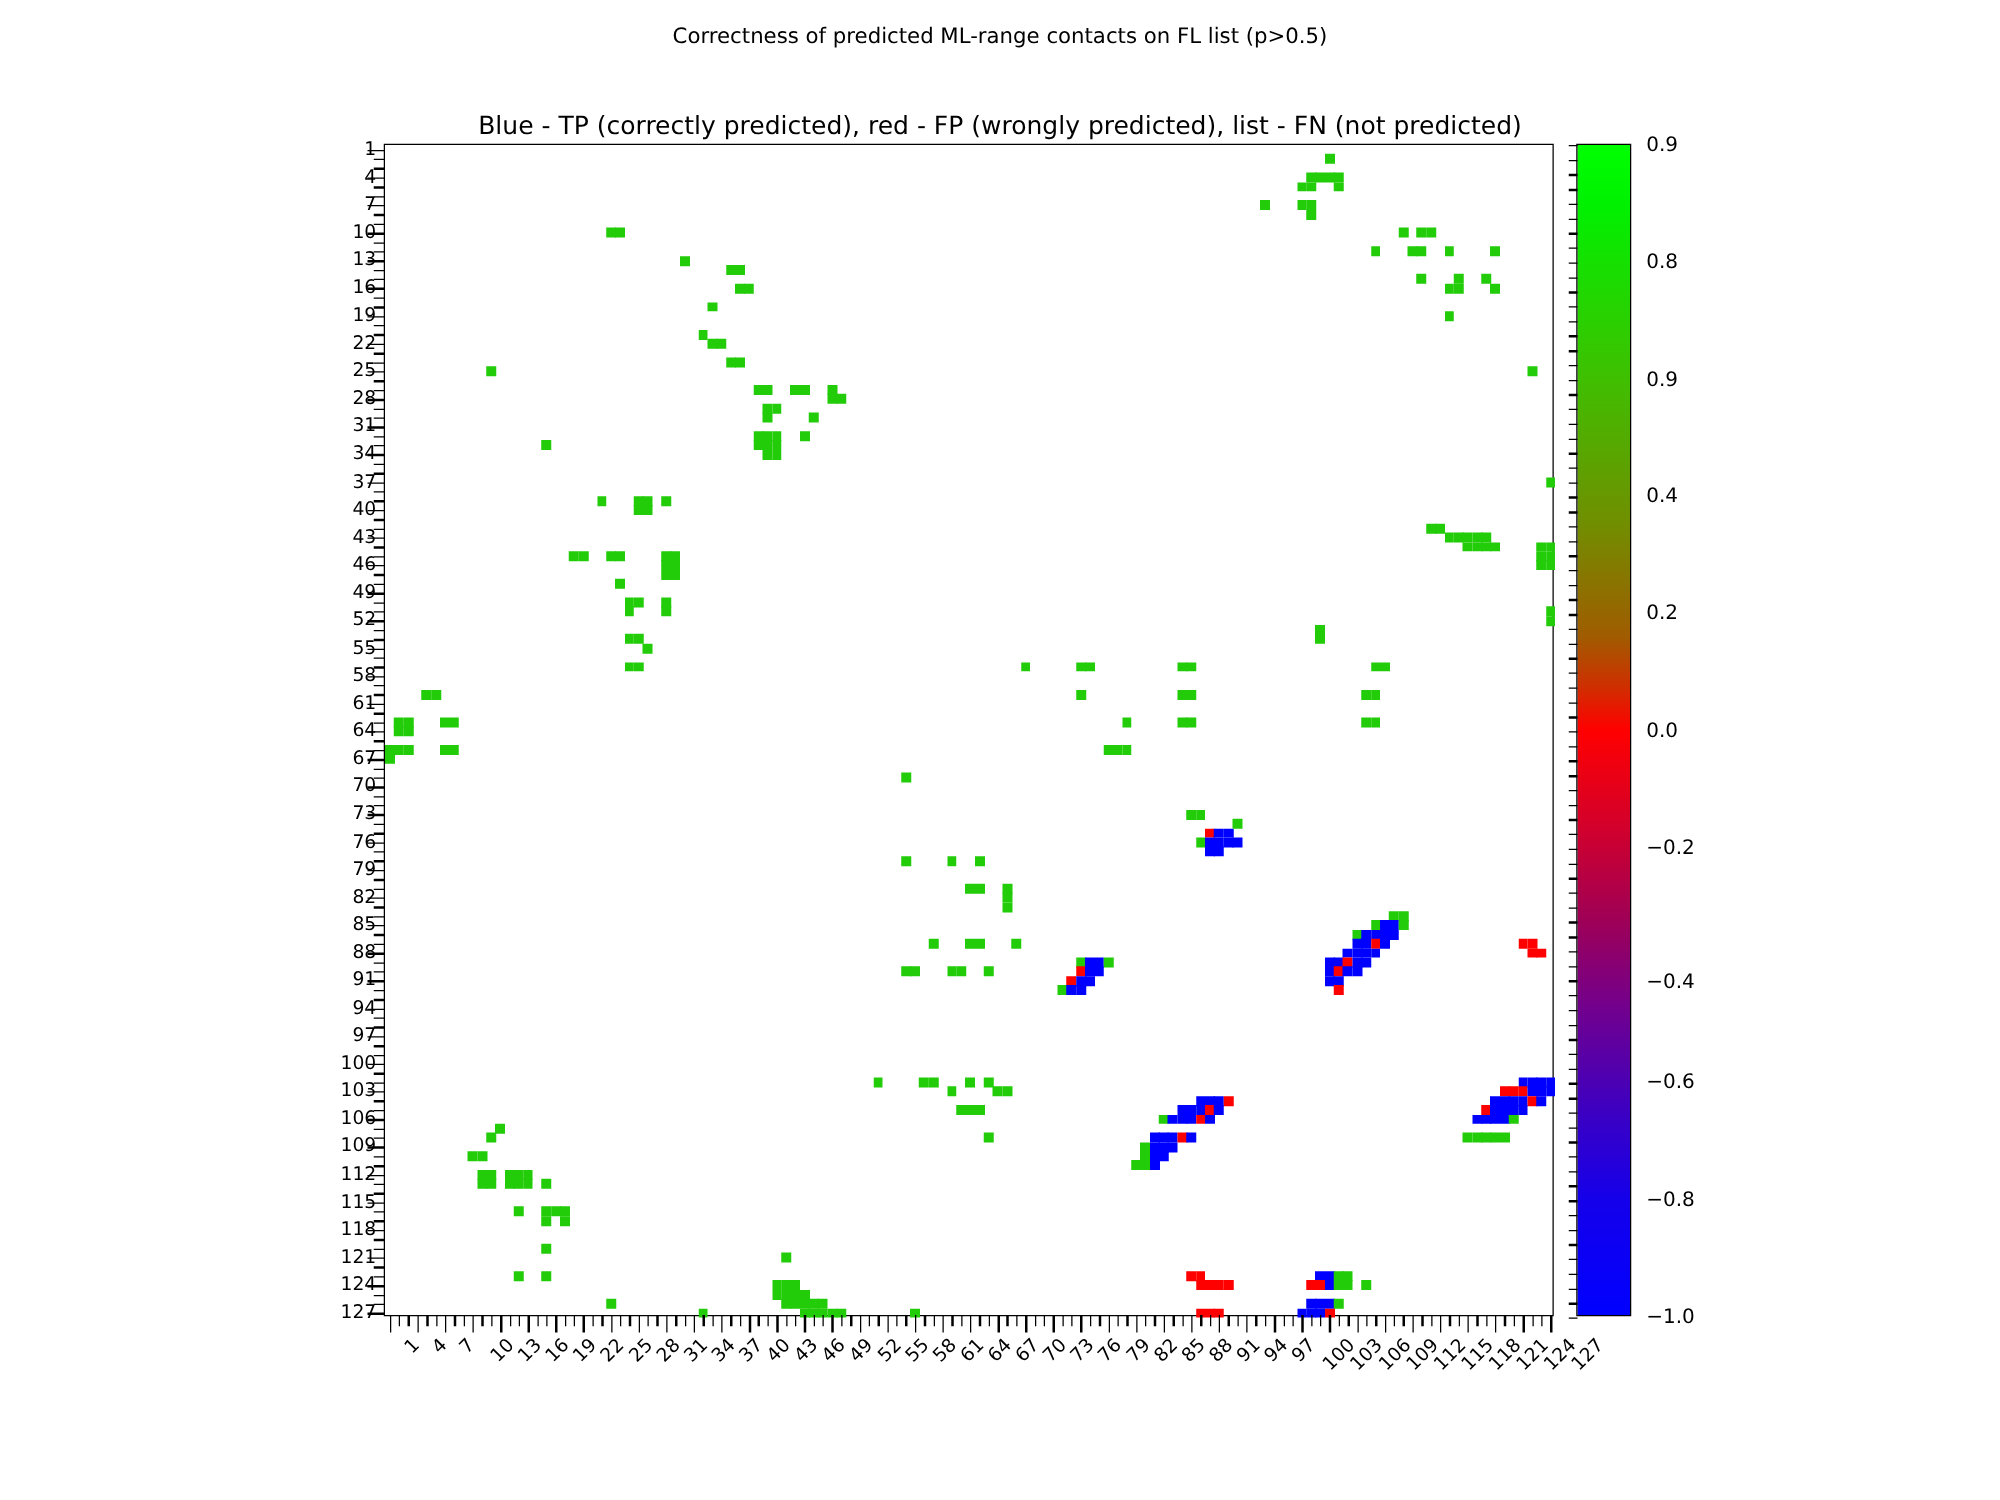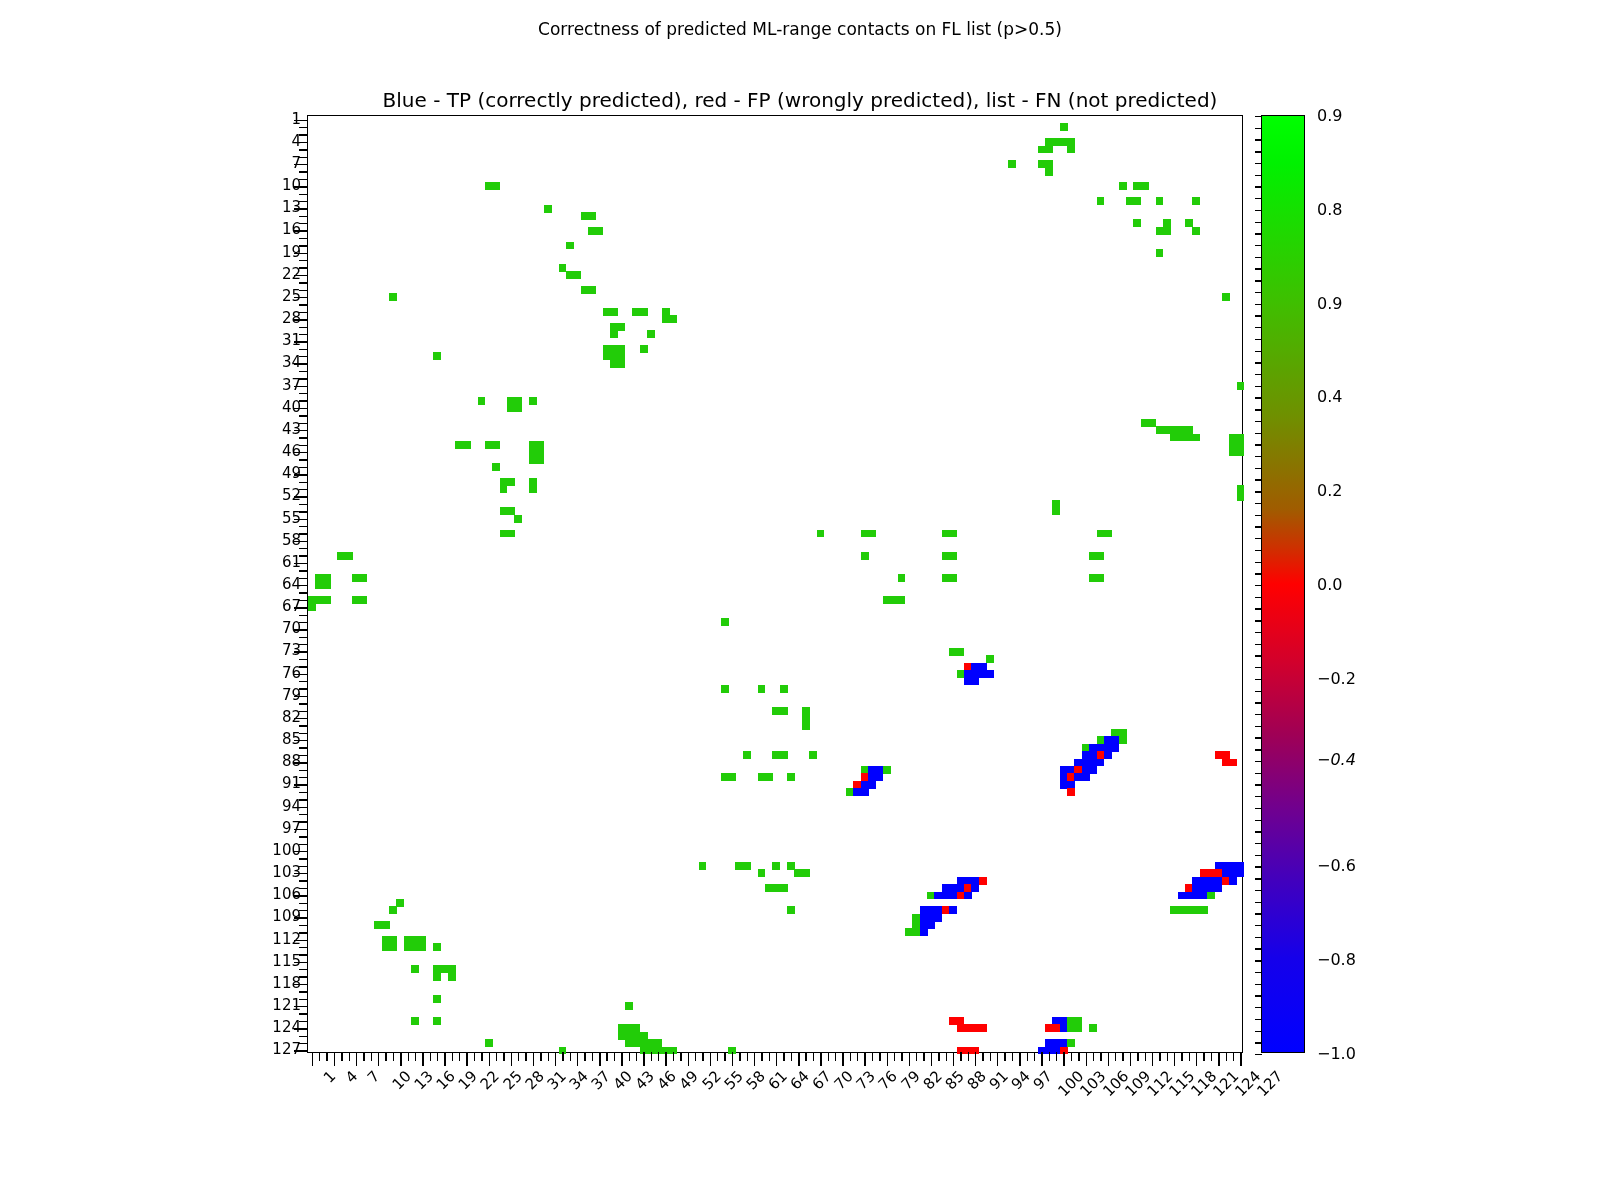--- a/index.html
+++ b/index.html
@@ -862,17 +862,17 @@
     </div>
 </div>
 <div class="cblabels" id="cblabels">
     <div class="cblabel" style="top:0.00px;">0.9</div>
     <div class="cblabel" style="top:93.80px;">0.8</div>
     <div class="cblabel" style="top:187.60px;">0.9</div>
     <div class="cblabel" style="top:281.40px;">0.4</div>
     <div class="cblabel" style="top:375.20px;">0.2</div>
     <div class="cblabel" style="top:469.00px;">0.0</div>
     <div class="cblabel" style="top:562.80px;">−0.2</div>
-    <div class="cblabel" style="top:644px;font-style:italic;">−0.4</div>
+    <div class="cblabel" style="top:670px;">−0.4</div>
     <div class="cblabel" style="top:750.40px;">−0.6</div>
     <div class="cblabel" style="top:844.20px;">−0.8</div>
     <div class="cblabel" style="top:938.00px;">−1.0</div>
   </div>
 
 </body></html>

